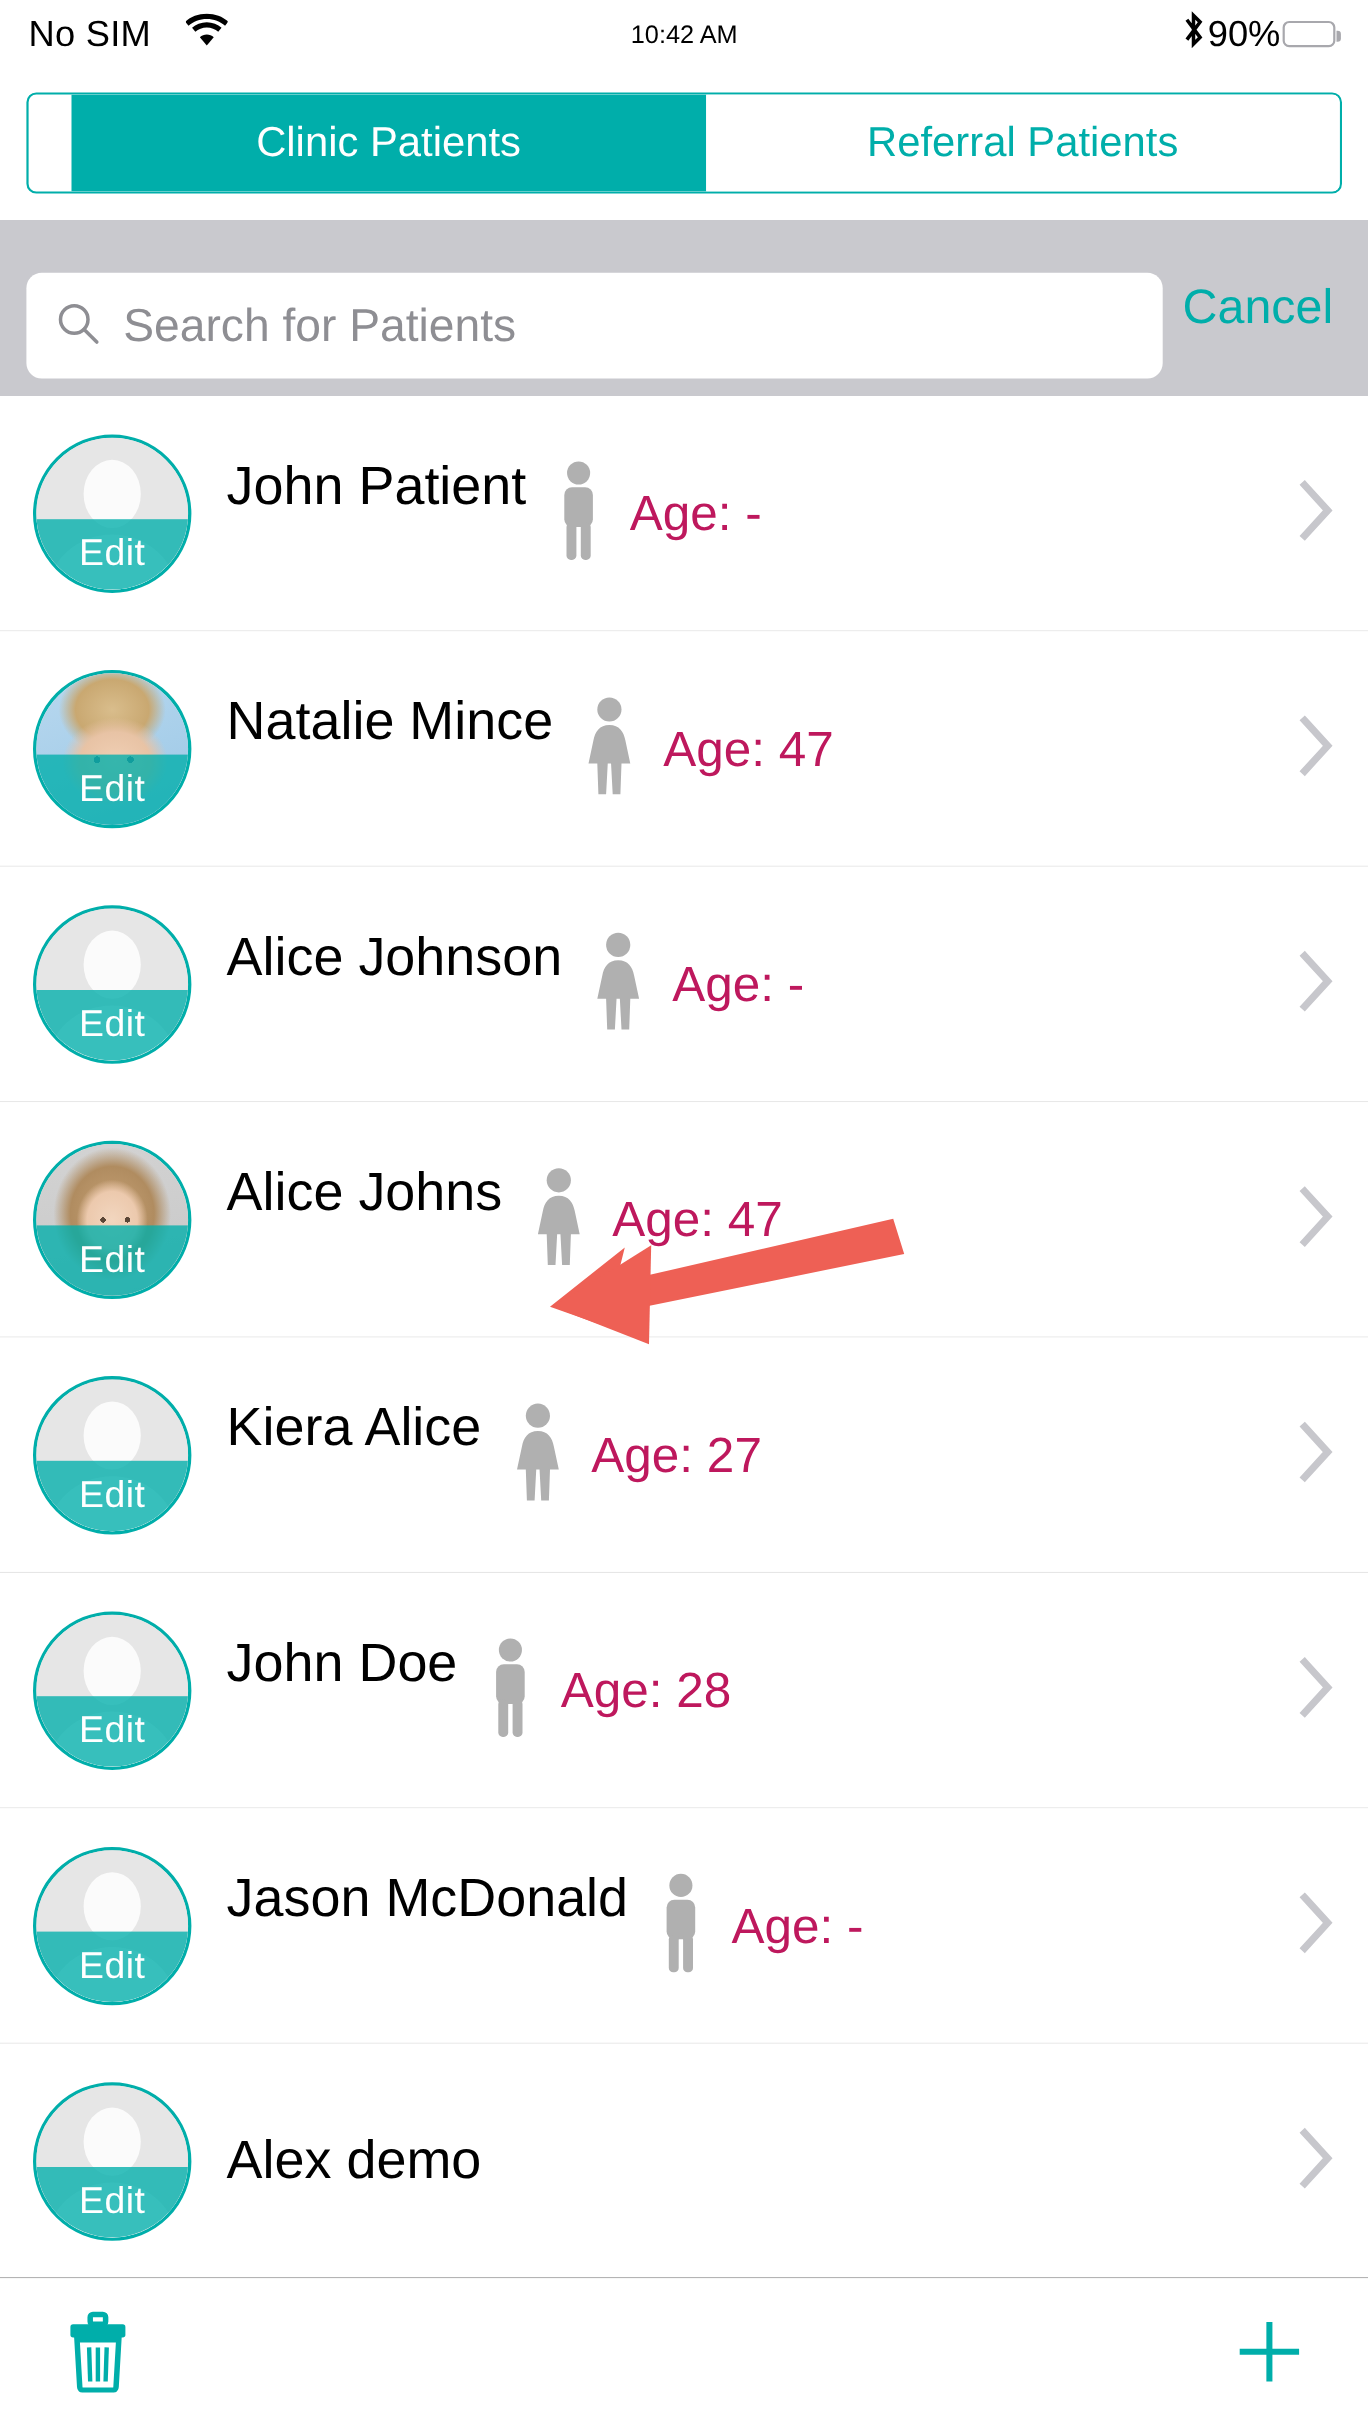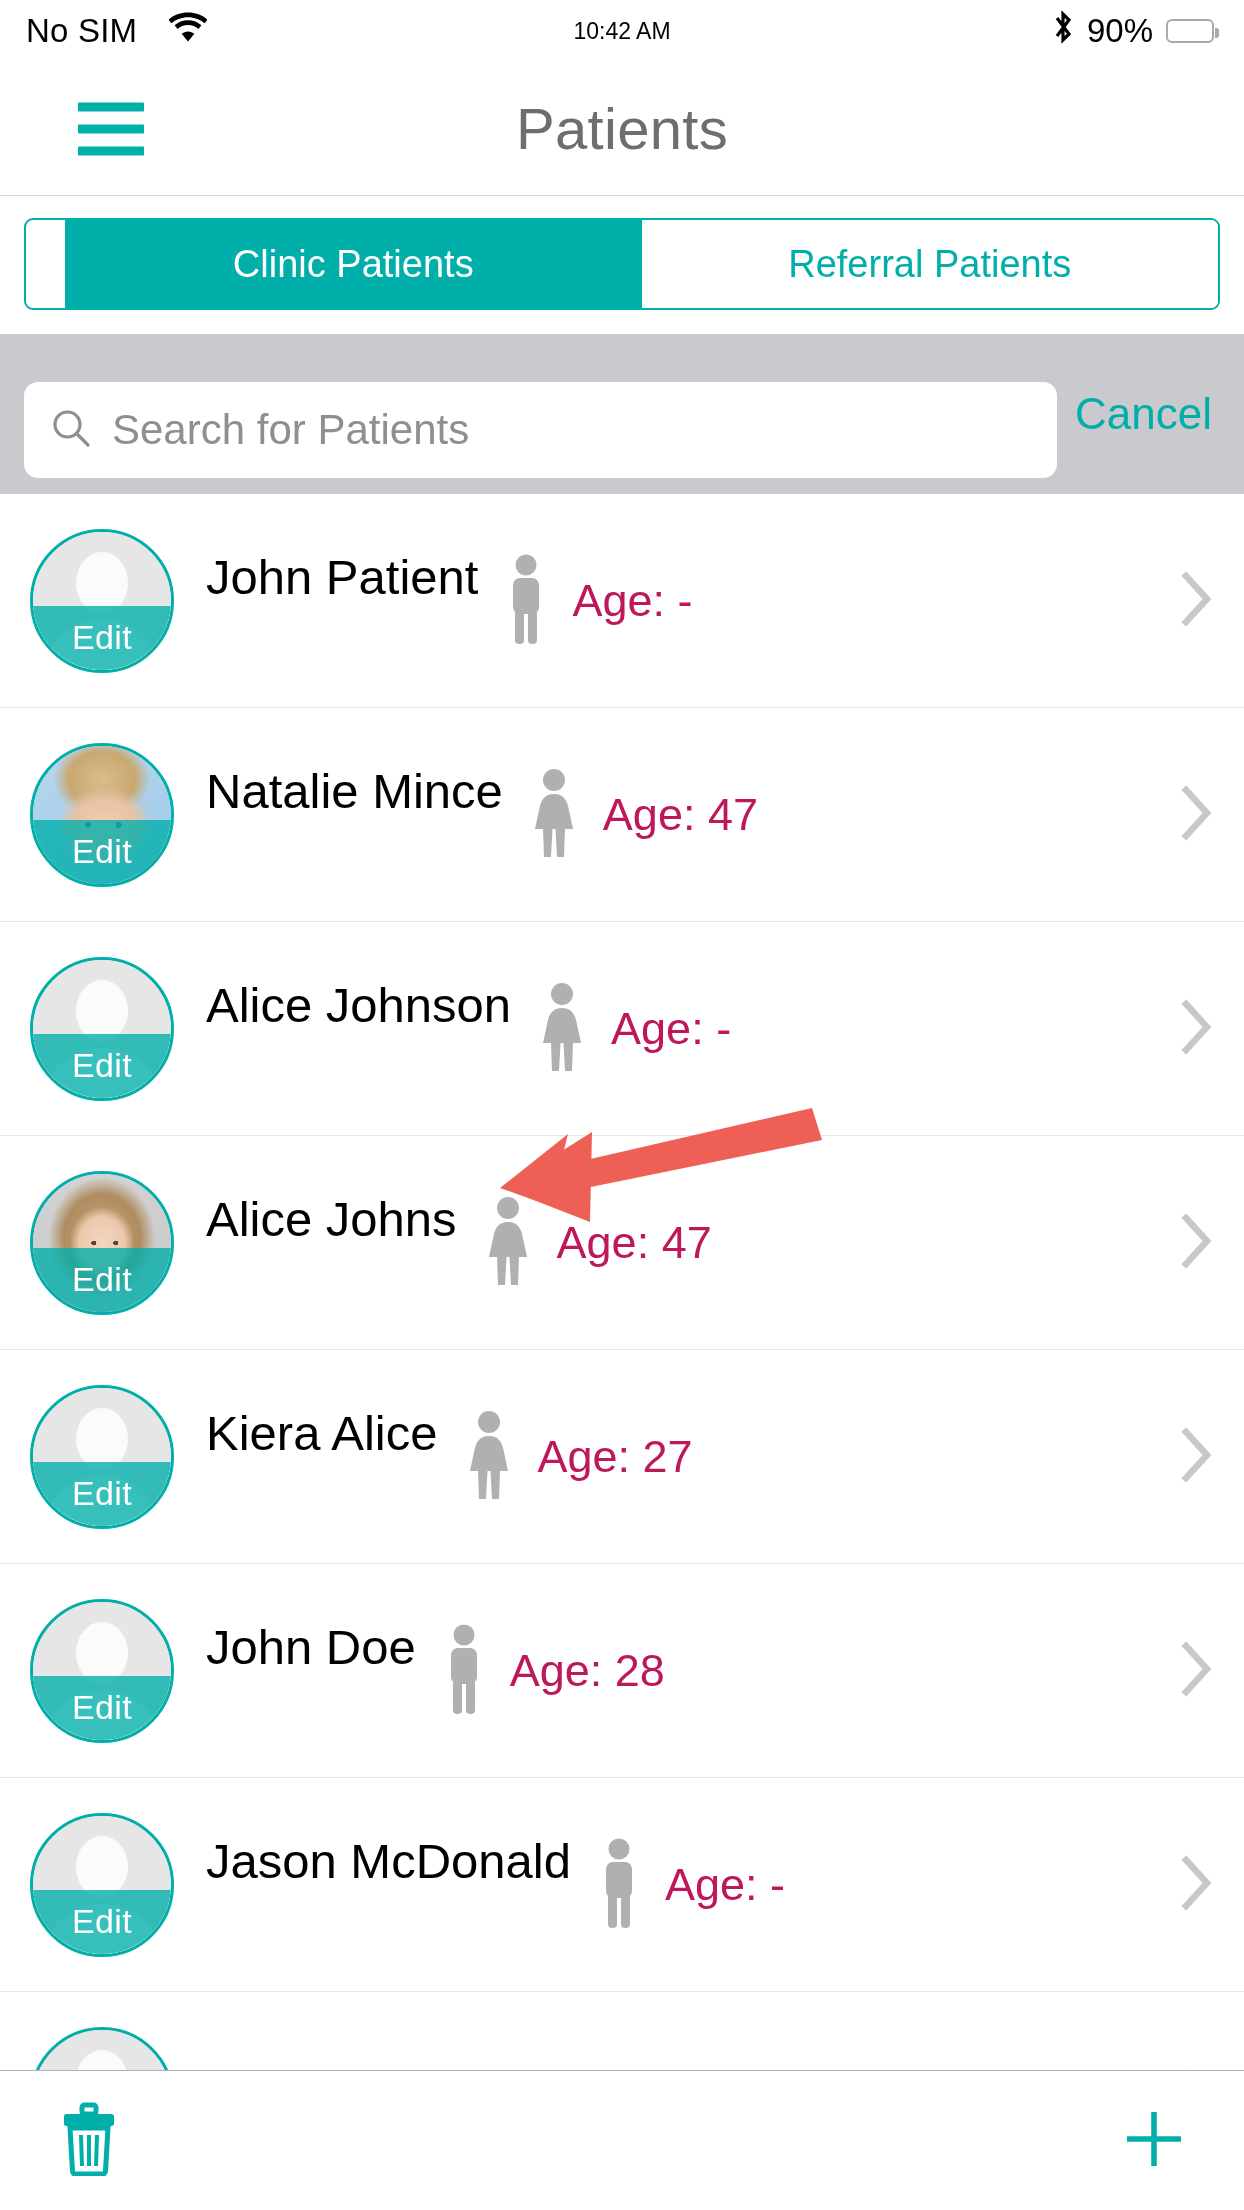--- a/index.html
+++ b/index.html
@@ -43,21 +43,21 @@
     left: 0; right: 0;
     text-align: center;
     font-size: 23px;
     font-weight: 400;
     pointer-events: none;
   }
   .status-right {
     margin-left: auto;
     display: flex;
     align-items: center;
-    gap: 13px;
+    gap: 2px;
   }
   .bt-icon { display: block; }
   .status-battery-text { font-size: 33px; }
   .battery {
     position: relative;
     width: 48px;
     height: 24px;
     border: 2.5px solid #a8a8ad;
     border-radius: 6px;
     padding: 2.5px;
@@ -324,28 +324,20 @@
           <path d="M5 8 L17 24 L11 30 L11 4 L17 10 L5 26" fill="none" stroke="#000" stroke-width="3.2" stroke-linejoin="miter" stroke-linecap="butt"></path>
         </svg>
       </span>
       <span class="status-battery-text">90%</span>
       <span class="battery">
         <span class="battery-fill" style="width:90%"></span>
       </span>
     </div>
   </div>
 
-  <div class="nav-bar">
-    <div class="hamburger">
-      <span></span>
-        <span></span>
-        <span></span>
-    </div>
-    <div class="nav-title">Patients</div>
-  </div>
 
   <div class="seg-wrap">
     <div class="seg">
       <div class="seg-item active">Clinic Patients</div>
       <div class="seg-item">Referral Patients</div>
     </div>
   </div>
 
   <div class="search-wrap">
     <div class="search-field">

